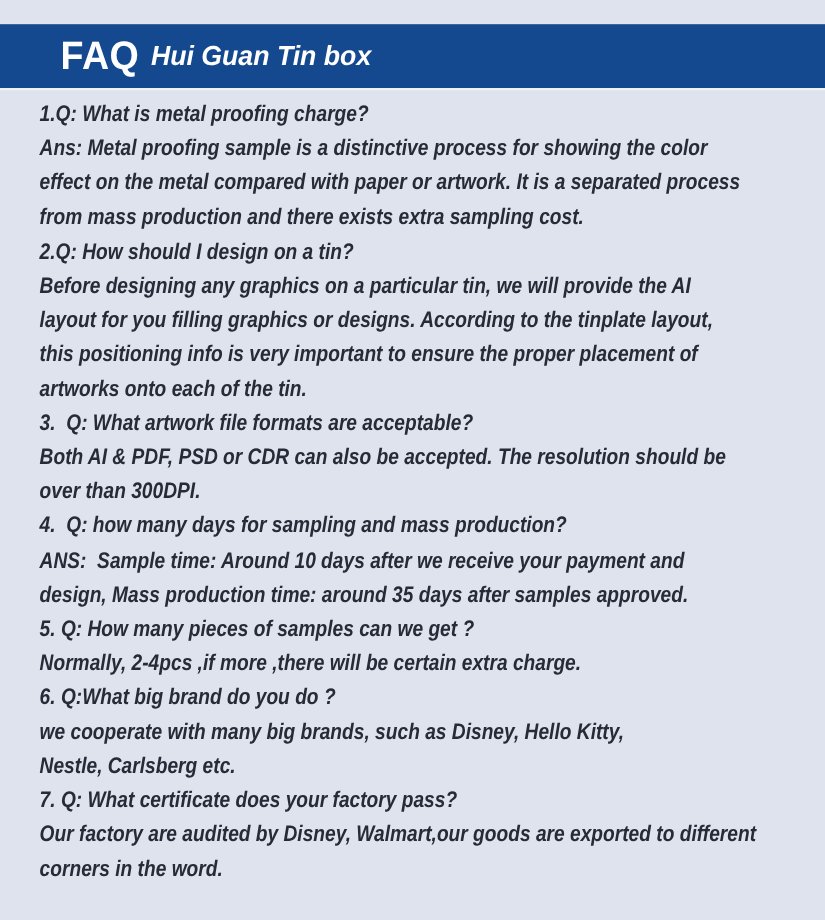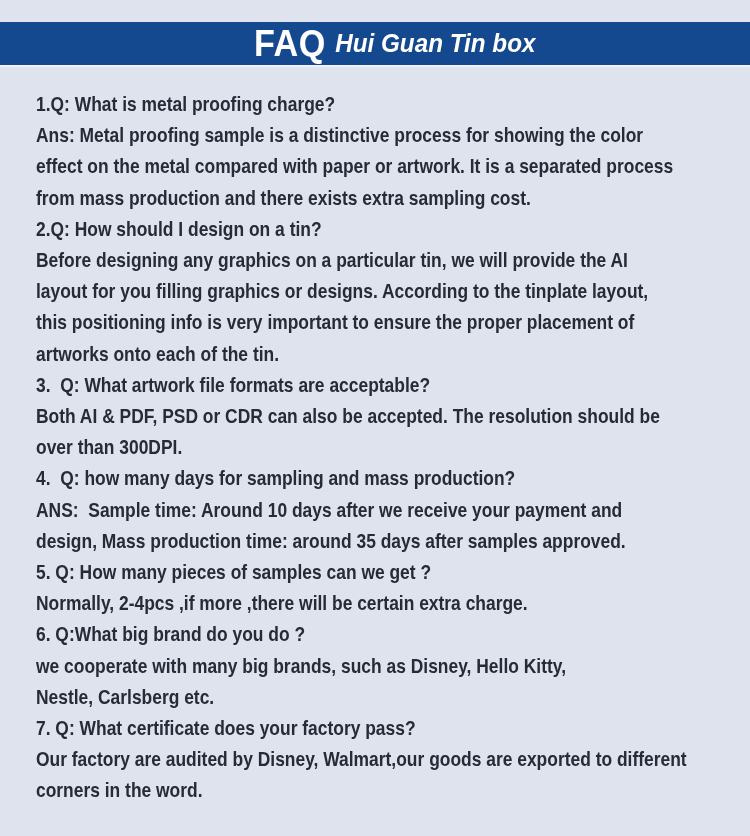--- a/index.html
+++ b/index.html
@@ -16,25 +16,25 @@
     height:836px;
     background:var(--page-bg);
     overflow:hidden;
     font-family:"Liberation Sans", sans-serif;
   }
   .header-bar{
     position:absolute;
     top:22px;
     left:0;
     width:750px;
-    height:43px;
+    height:58px;
     background:var(--bar-bg);
     display:flex;
     align-items:center;
-    justify-content:center;
+    justify-content:flex-start;
     padding:0 16px 0 55px;
     box-shadow:0 2px 0 rgba(255,255,255,0.55);
   }
   .faq-title{
     color:var(--header-text);
     font-size:36px;
     font-weight:bold;
     letter-spacing:0.5px;
     line-height:1;
     transform:scaleX(0.95);
@@ -49,20 +49,21 @@
     line-height:1;
     white-space:pre;
     transform:scaleX(0.97);
     transform-origin:100% 50%;
   }
   .content{
     position:absolute;
     top:88px;
     left:36px;
     right:0;
+    font-style:italic;
   }
   .line{
     color:var(--body-text);
     font-size:20.5px;
     font-weight:bold;
     line-height:31.2px;
     white-space:pre;
     transform:scaleX(0.85);
     transform-origin:0 50%;
   }

